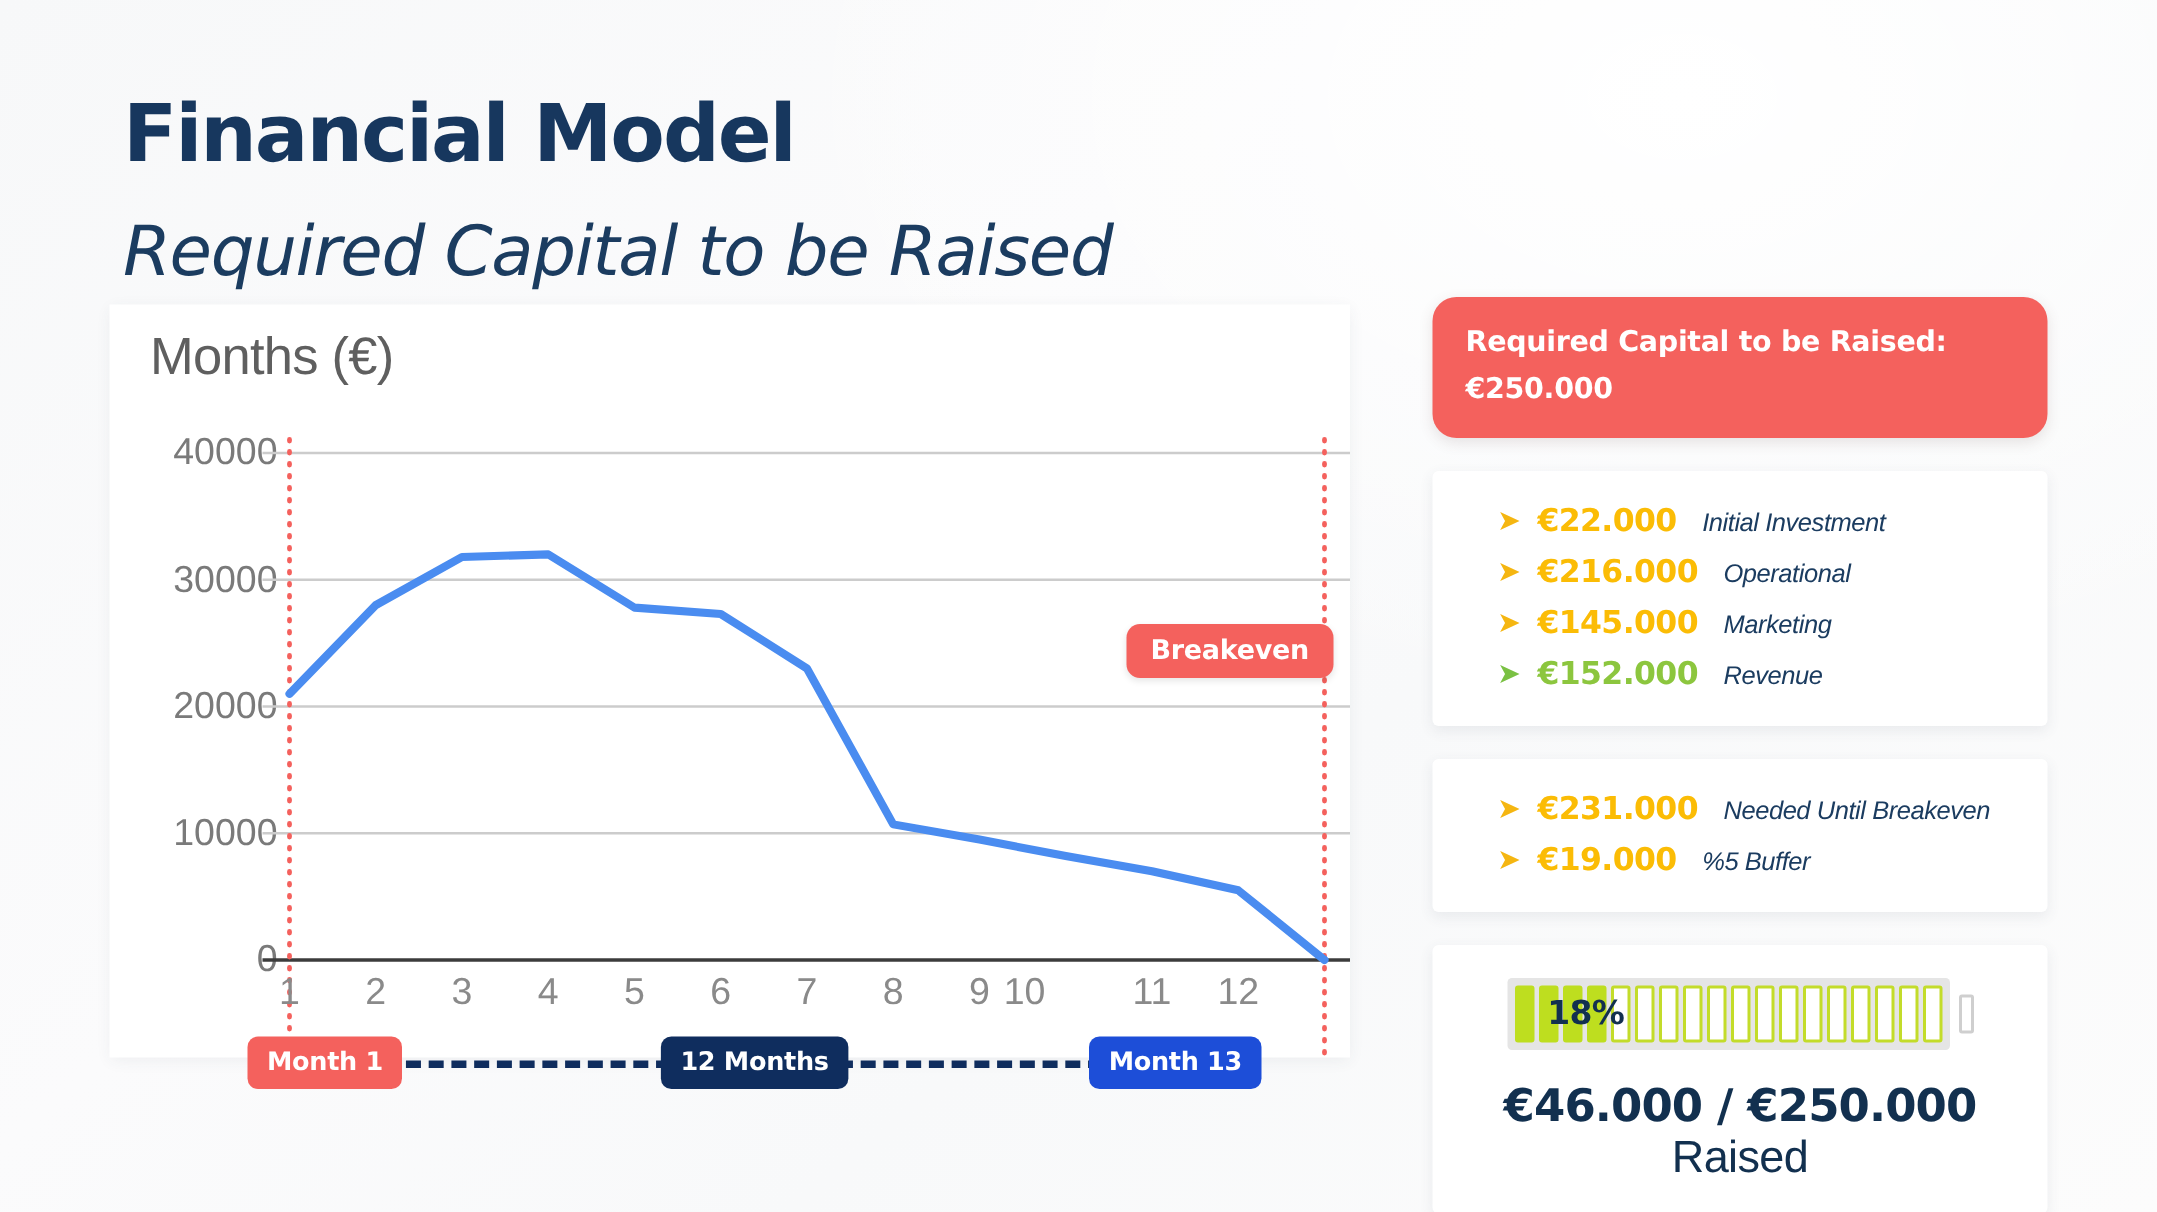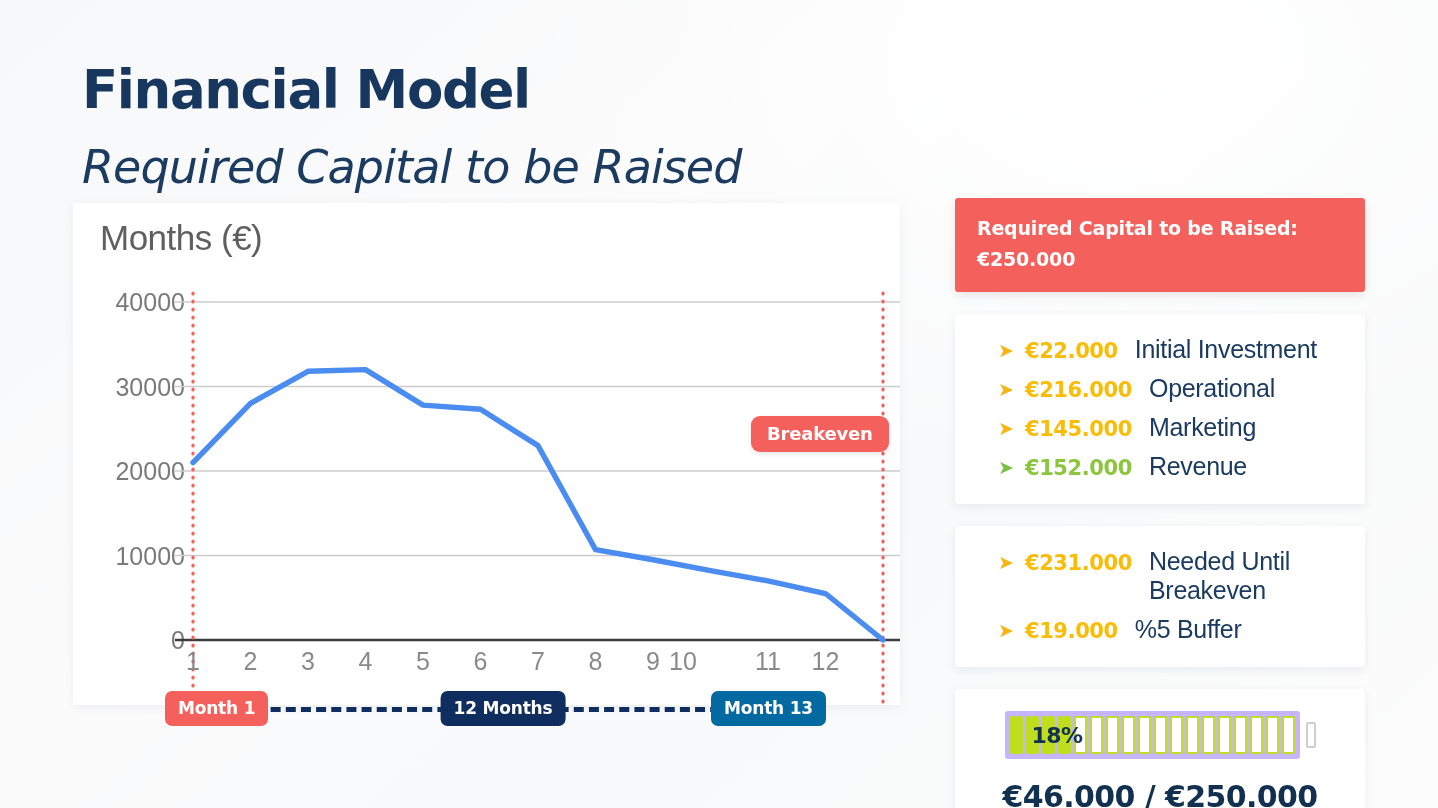--- a/index.html
+++ b/index.html
@@ -69,26 +69,26 @@
   }
   .tl-badge {
     position: absolute; top: 0;
     font-family: "DejaVu Sans", sans-serif;
     font-weight: 700; font-size: 17px; color: #ffffff;
     padding: 7px 13px 8px; border-radius: 7px; white-space: nowrap;
     letter-spacing: -0.2px;
   }
   #tl-month1 { left: 0; background: #f4615d; }
   #tl-12months { left: 50%; transform: translateX(-50%); background: #0f2d5e; }
-  #tl-month13 { right: 15px; background: #0369a1; }
+  #tl-month13 { right: 0; background: #1d4ed8; }
 
   
   #panel { position: absolute; left: 955px; top: 198px; width: 410px; }
   #capital-banner {
-    background: #f4615d; color: #fff; border-radius: 3px;
+    background: #f4615d; color: #fff; border-radius: 16px;
     padding: 15px 22px 17px;
     box-shadow: 0 3px 9px rgba(90,60,60,0.13);
   }
   #capital-banner div {
     font-family: "DejaVu Sans", sans-serif;
     font-weight: 700; font-size: 19px; line-height: 1.62;
     letter-spacing: -0.2px;
   }
   .panel-card {
     background: #ffffff; border-radius: 4px;
@@ -109,29 +109,30 @@
   }
   .arrow.amber { color: #f5b611; }
   .arrow.green { color: #7ac143; }
   .amt {
     font-family: "DejaVu Sans", sans-serif;
     font-weight: 700; font-size: 21px; letter-spacing: -0.4px; text-align: right;
   }
   .amt.amber { color: #fbbc05; }
   .amt.green { color: #8cc63e; }
   .lbl {
-    font-size: 25px; color: #1b3c60; letter-spacing: -0.3px;
+    font-size: 17px; color: #1b3c60; letter-spacing: -0.3px;
     margin-left: 6px;
+    font-style: italic;
   }
 
   
   #battery-wrap { display: flex; align-items: center; justify-content: center; }
   #battery {
     display: flex; align-items: center;
-    background: #c4b5fd; border-radius: 3px; padding: 5px;
+    background: #e5e5e5; border-radius: 3px; padding: 5px;
     position: relative;
     text-align: center;
   }
   #cells { display: flex; gap: 3px; position: relative; }
   .cell {
     width: 13px; height: 38px; border: 2px solid #c3dc2a;
     background: #ffffff; border-radius: 2px;
   }
   .cell.filled { background: #bede1f; border-color: #bede1f; }
   #battery-pct {

